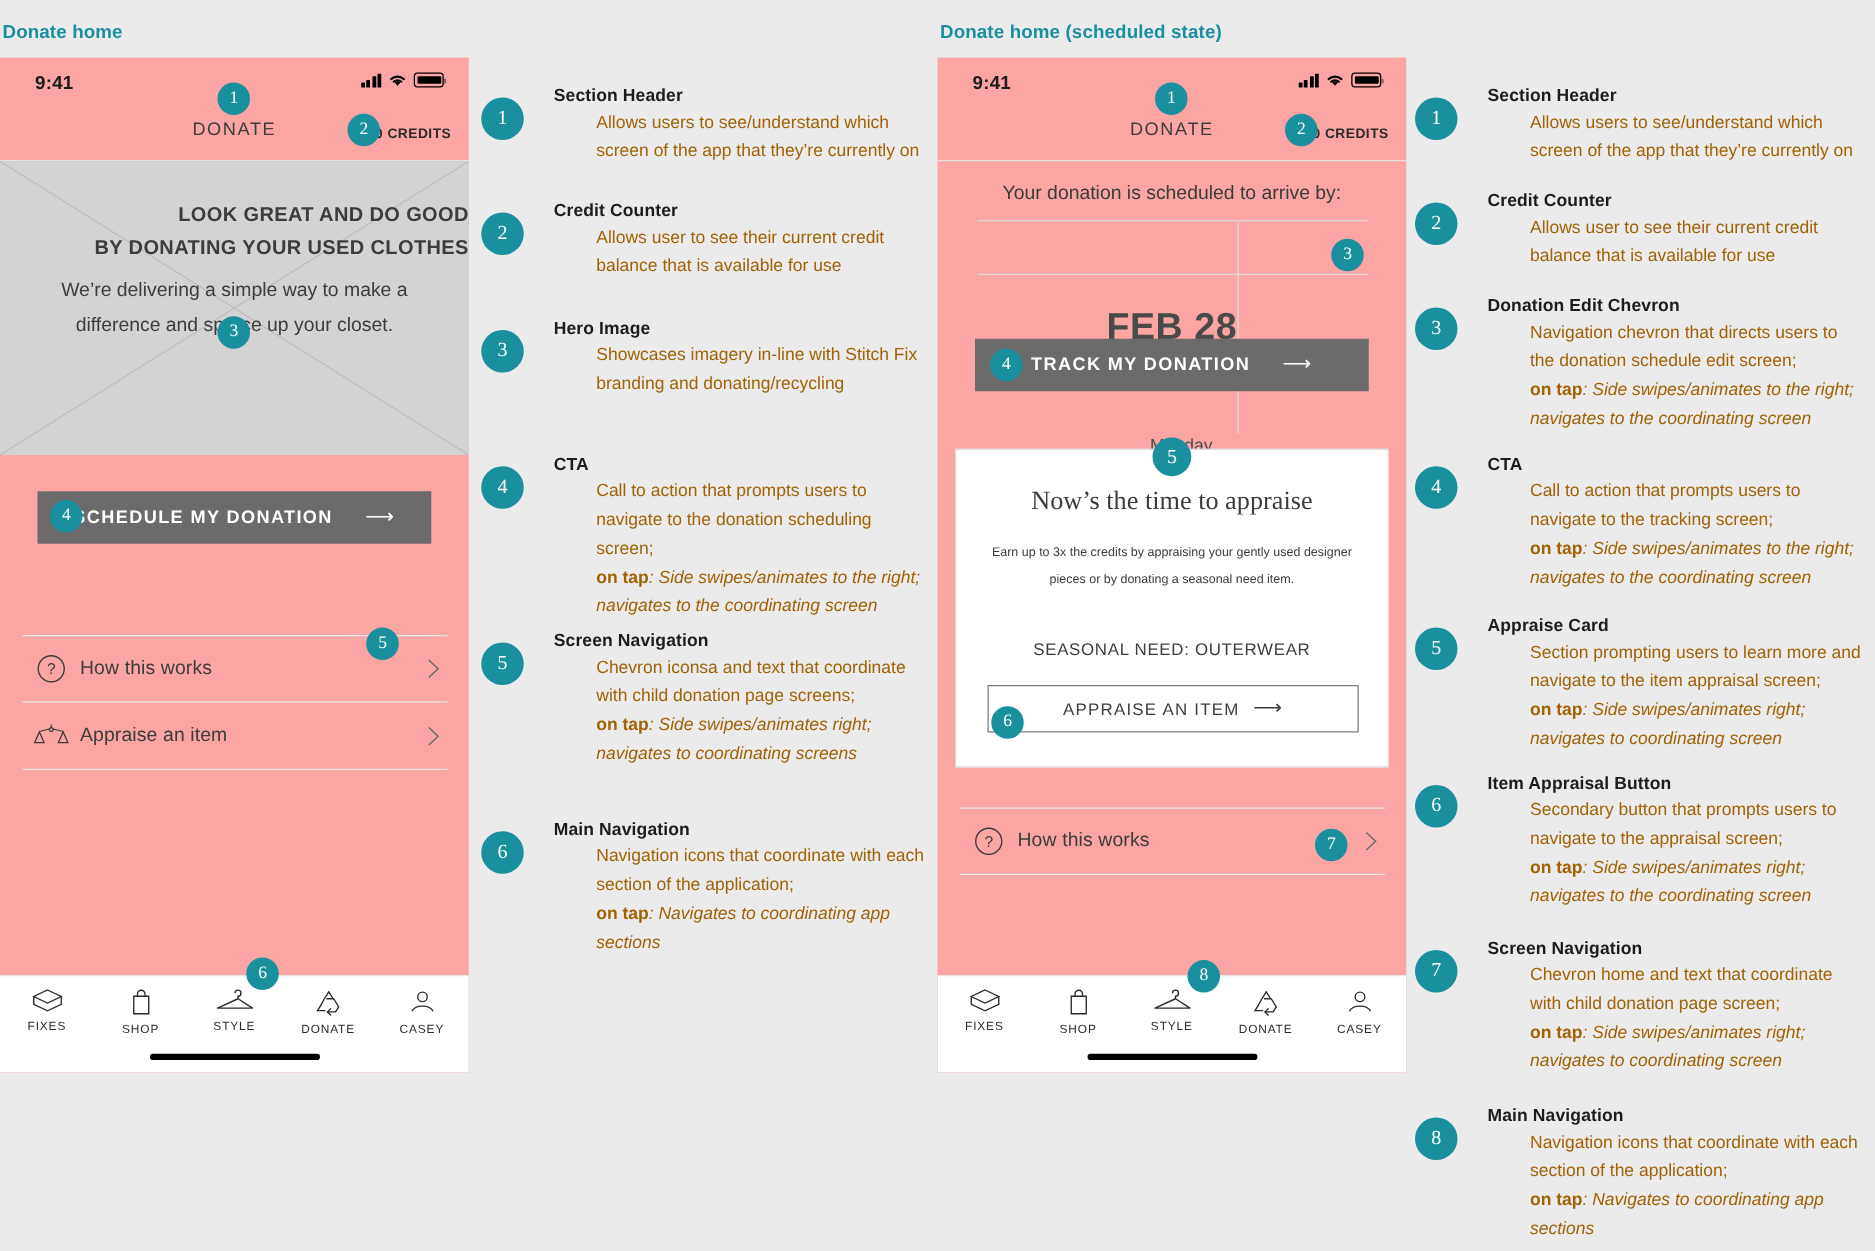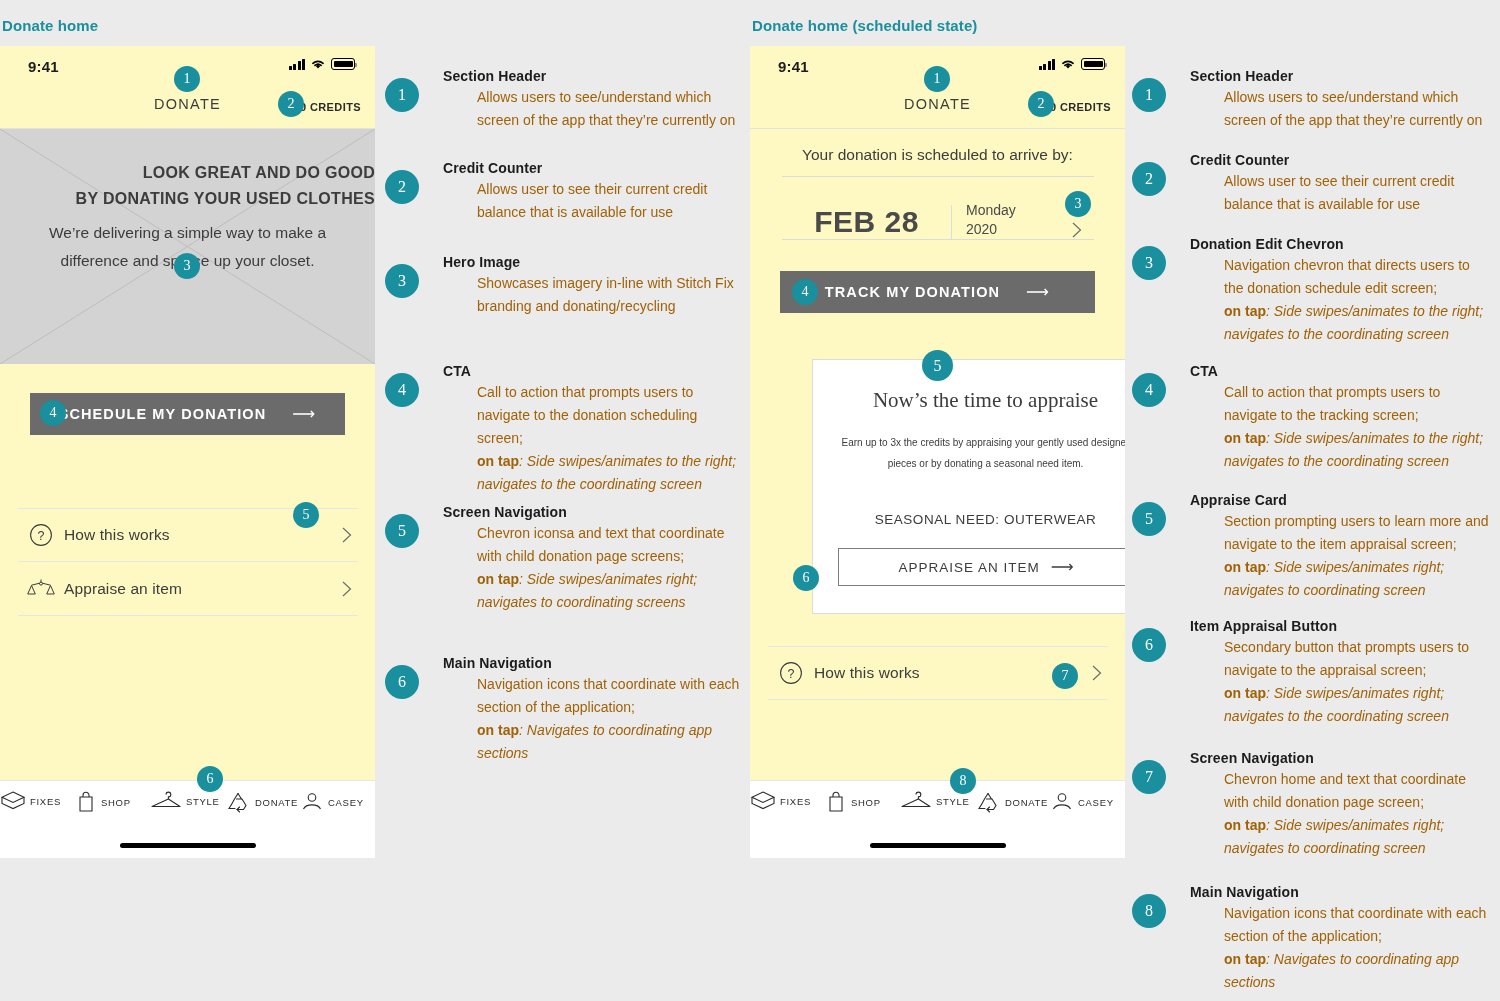--- a/index.html
+++ b/index.html
@@ -20,21 +20,21 @@
     color: #1a8f9e;
     letter-spacing: .1px;
   }
   #title-left  { left: 2px;   top: 17px; }
   #title-right { left: 752px; top: 17px; }
 
   
   .phone {
     position: absolute;
     width: 375px; height: 812px;
-    background: #fef9c3;
+    background: #fca5a5;
     top: 46px;
     overflow: hidden;
   }
   #phone-left  { left: 0px; }
   #phone-right { left: 750px; }
 
   
   .statusbar {
     position: absolute; top: 0; left: 0; right: 0; height: 44px;
   }
@@ -116,52 +116,52 @@
   .row-icon { width: 46px; display: flex; align-items: center; justify-content: center; }
   .row-label { flex: 1; font-size: 15.5px; color: #3c3c3c; letter-spacing: .1px; }
   .row-chev { width: 22px; display: flex; align-items: center; justify-content: center; }
 
   
   .tabbar {
     position: absolute; left: 0; right: 0; bottom: 0; height: 78px;
     border-top: 1px solid #e6e6e6; background: #fff;
     display: flex; align-items: flex-start; padding-top: 9px;
   }
-  .tab { flex: 1; display: flex; align-items: center; gap: 4px; }
+  .tab { flex: 1; display: flex; flex-direction: column; align-items: center; gap: 4px; }
   .tab-label { font-size: 9.5px; letter-spacing: .7px; color: #2b2b2b; }
   .home-ind {
     position: absolute; bottom: 10px; left: 50%; transform: translateX(-50%);
     width: 136px; height: 5px; background: #000; border-radius: 3px;
   }
 
   
   .sched-label {
     position: absolute; left: 0; right: 0; top: 100px; text-align: center;
     font-size: 15.5px; color: #3c3c3c;
   }
   .date-card {
-    position: absolute; left: 32px; top: 130px; width: 312px; height: 64px;
+    position: absolute; left: 32px; top: 130px; width: 312px; height: 44px;
     border-top: 1px solid #dcdcdc; border-bottom: 1px solid #dcdcdc;
-    display: flex; align-items: flex-end;
+    display: flex; align-items: center; flex-direction: column;
   }
   .date-big {
     flex: 0 0 170px; display: flex; align-items: center; justify-content: center;
     font-size: 30px; font-weight: bold; letter-spacing: .5px; color: #4a4a4a;
     border-right: 1px solid #dcdcdc;
   }
   .date-sub {
     flex: 1; display: flex; flex-direction: column; justify-content: center;
     padding-left: 14px; font-size: 14px; line-height: 19px; color: #4a4a4a;
   }
   .date-chev { width: 34px; display: flex; align-items: center; justify-content: center; }
 
   
   .appraise-card {
     position: absolute; left: 14px; top: 313px; width: 347px; height: 255px;
-    border: 1px solid #dcdcdc; background: #fff; margin-left: 48px;
+    border: 1px solid #dcdcdc; background: #fff;
   }
   .ap-title {
     position: absolute; left: 0; right: 0; top: 28px; text-align: center;
     font-family: "Liberation Serif", serif; font-size: 21px; color: #3c3c3c;
   }
   .ap-body {
     position: absolute; left: 26px; right: 26px; top: 72px; text-align: center;
     font-size: 10px; line-height: 21px; color: #3c3c3c;
   }
   .ap-need {

